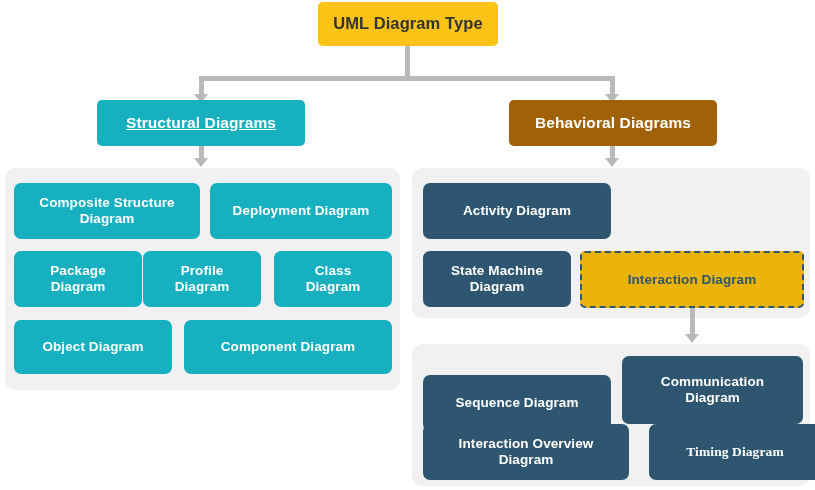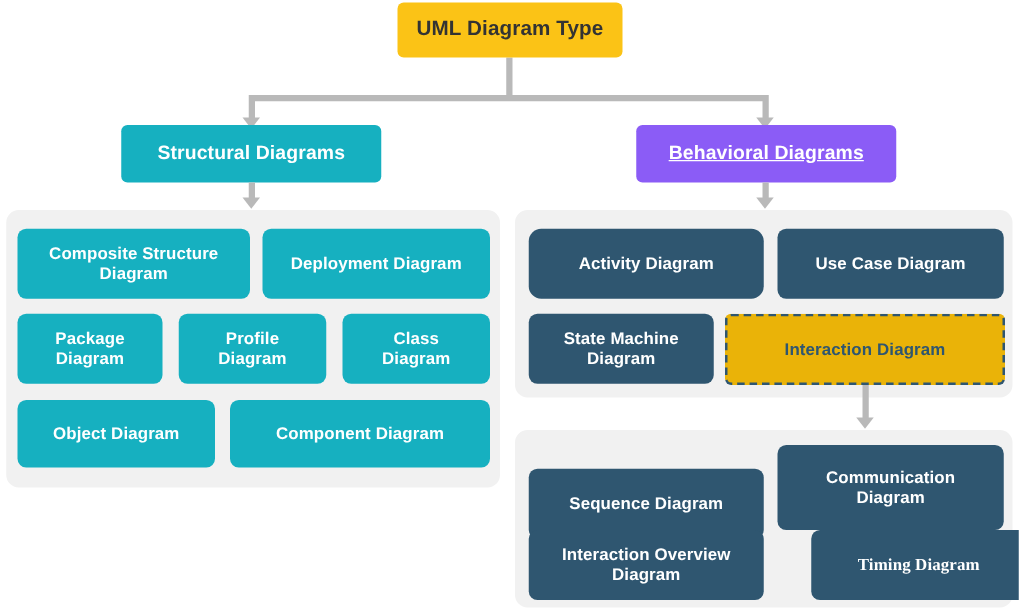--- a/index.html
+++ b/index.html
@@ -44,21 +44,21 @@
     font-size: 16.5px;
     border-radius: 5px;
   }
 
   .node.branch {
     color: #ffffff;
     font-size: 15.5px;
     border-radius: 5px;
   }
   .node.branch.teal  { background: #16B0C0; }
-  .node.branch.slate { background: #8b5cf6; text-decoration: underline; }
+  .node.branch.slate { background: #a16207; }
 
   .node.leaf {
     color: #ffffff;
     font-size: 13.5px;
     border-radius: 7px;
   }
   .node.leaf.teal  { background: #16B0C0; }
   .node.leaf.slate { background: #2F5670; }
 
   .node.dashed {
@@ -102,69 +102,68 @@
 
   <div class="conn v" style="left:405px; top:46px; height:32px;"></div>
   <div class="conn h" style="left:201px; top:76px; width:412px;"></div>
   <div class="conn v" style="left:199px; top:76px; height:20px;"></div>
   <div class="arrowhead" style="left:194px; top:94px;"></div>
   <div class="conn v" style="left:610px; top:76px; height:20px;"></div>
   <div class="arrowhead" style="left:605px; top:94px;"></div>
 
   <div class="node root" style="left:318px; top:2px; width:180px; height:44px;">UML Diagram Type</div>
 
-  <div class="node branch teal" style="left:97px; top:100px; width:208px; height:46px;">Structural Diagrams</div>
+  <div class="node branch teal" style="left:97px; top:100px; width:208px; height:46px;text-decoration:underline;">Structural Diagrams</div>
 
   <div class="node branch slate" style="left:509px; top:100px; width:208px; height:46px;">Behavioral Diagrams</div>
 
   <div class="conn v" style="left:199px; top:146px; height:14px;"></div>
   <div class="arrowhead" style="left:194px; top:158px;"></div>
 
   <div class="conn v" style="left:610px; top:146px; height:14px;"></div>
   <div class="arrowhead" style="left:605px; top:158px;"></div>
 
   <div class="panel" style="left:5px; top:168px; width:395px; height:222px;"></div>
 
   <div class="node leaf teal" style="left:14px; top:183px; width:186px; height:56px;">Composite Structure
 Diagram</div>
 
   <div class="node leaf teal" style="left:210px; top:183px; width:182px; height:56px;">Deployment Diagram</div>
 
-  <div class="node leaf teal" style="left:14px; top:251px; width:116px; height:56px;">Package
+  <div class="node leaf teal" style="left:14px; top:251px; width:128px; height:56px;">Package
 Diagram</div>
 
   <div class="node leaf teal" style="left:143px; top:251px; width:118px; height:56px;">Profile
 Diagram</div>
 
   <div class="node leaf teal" style="left:274px; top:251px; width:118px; height:56px;">Class
 Diagram</div>
 
   <div class="node leaf teal" style="left:14px; top:320px; width:158px; height:54px;">Object Diagram</div>
 
   <div class="node leaf teal" style="left:184px; top:320px; width:208px; height:54px;">Component Diagram</div>
 
   <div class="panel" style="left:412px; top:168px; width:398px; height:150px;"></div>
 
-  <div class="node leaf slate" style="left:423px; top:183px; width:188px; height:56px;border-radius:10px;">Activity Diagram</div>
+  <div class="node leaf slate" style="left:423px; top:183px; width:188px; height:56px;">Activity Diagram</div>
 
-  <div class="node leaf slate" style="left:622px; top:183px; width:181px; height:56px;">Use Case Diagram</div>
 
   <div class="node leaf slate" style="left:423px; top:251px; width:148px; height:56px;">State Machine
 Diagram</div>
 
   <div class="node dashed" style="left:580px; top:251px; width:224px; height:57px;">Interaction Diagram</div>
 
   <div class="conn v" style="left:690px; top:308px; height:28px;"></div>
   <div class="arrowhead" style="left:685px; top:334px;"></div>
 
   <div class="panel" style="left:412px; top:344px; width:398px; height:142px;"></div>
 
   <div class="node leaf slate" style="left:423px; top:356px; width:188px; height:56px;margin-top:19px;">Sequence Diagram</div>
 
   <div class="node leaf slate" style="left:622px; top:356px; width:181px; height:68px;">Communication
 Diagram</div>
 
-  <div class="node leaf slate" style="left:423px; top:424px; width:188px; height:56px;">Interaction Overview
+  <div class="node leaf slate" style="left:423px; top:424px; width:206px; height:56px;">Interaction Overview
 Diagram</div>
 
   <div class="node leaf slate" style="left:649px; top:424px; width:172px; height:56px;font-family:Liberation Serif, serif;">Timing Diagram</div>
 
 </div>
 
 </body></html>

